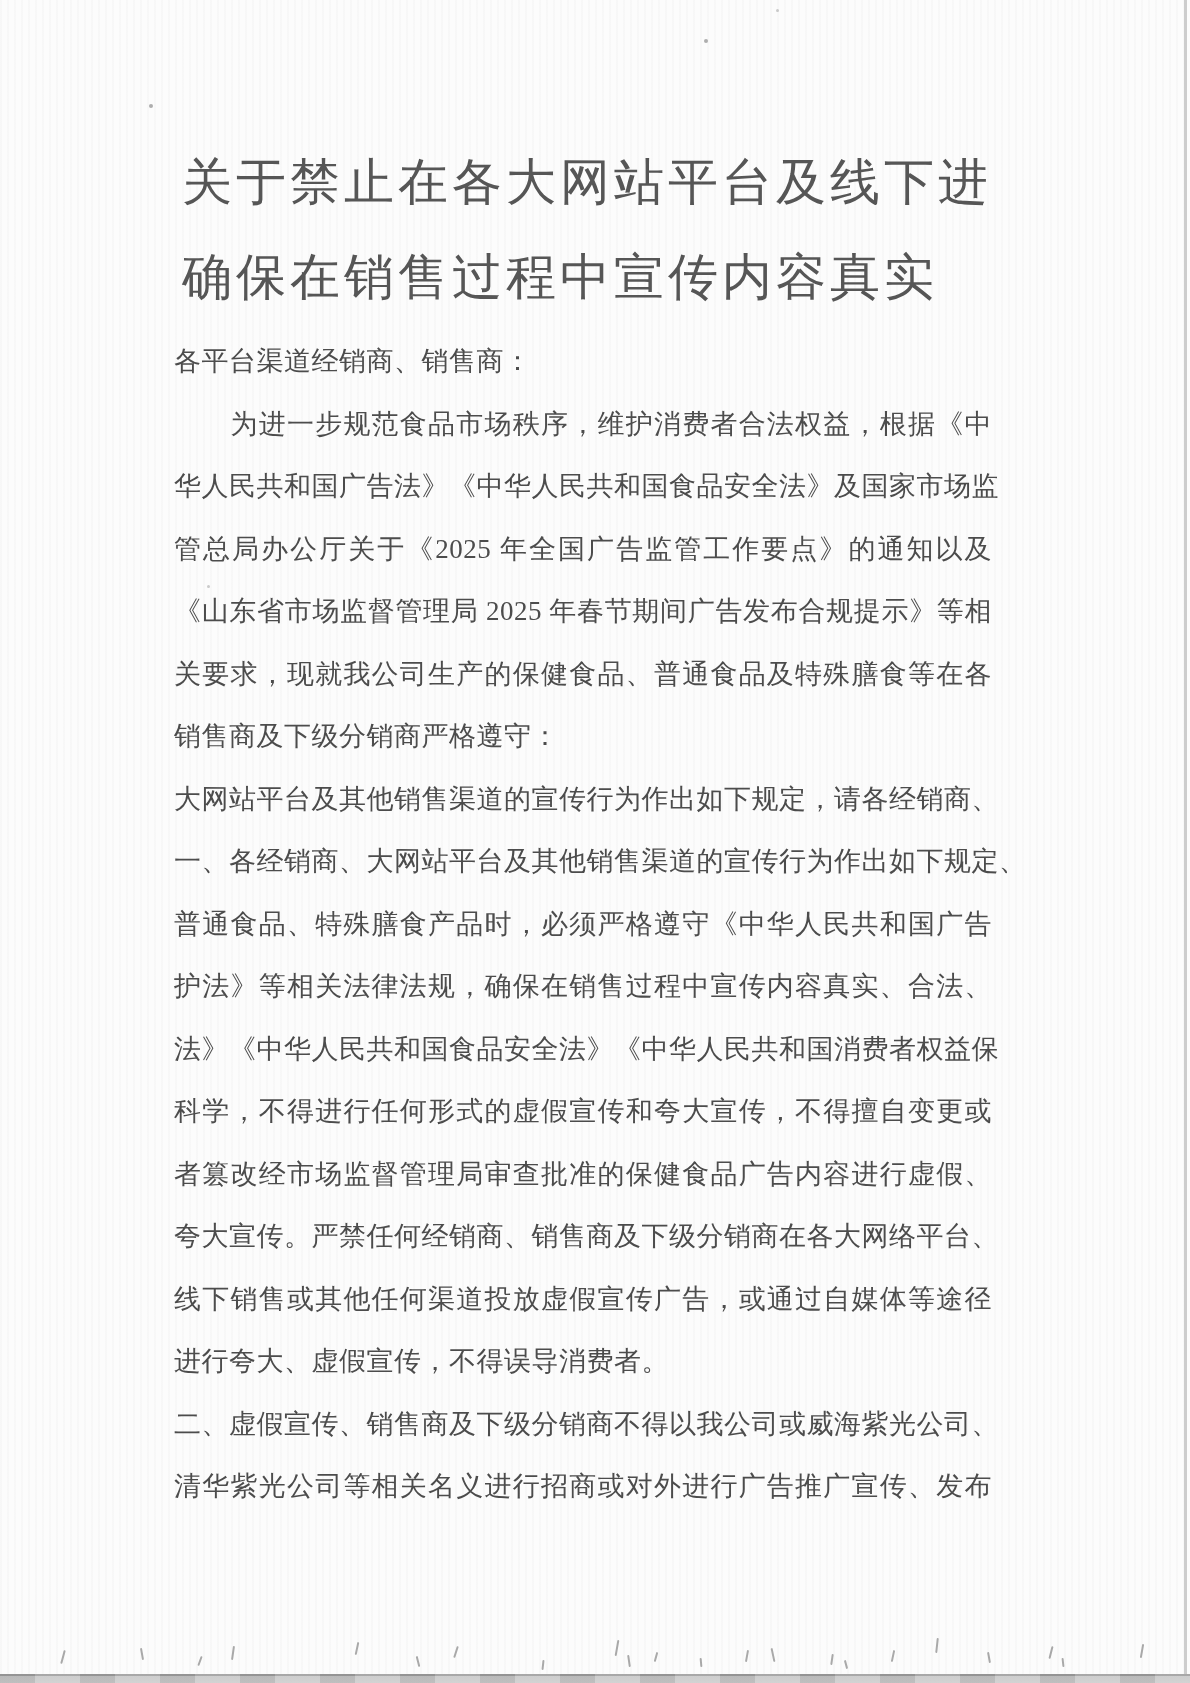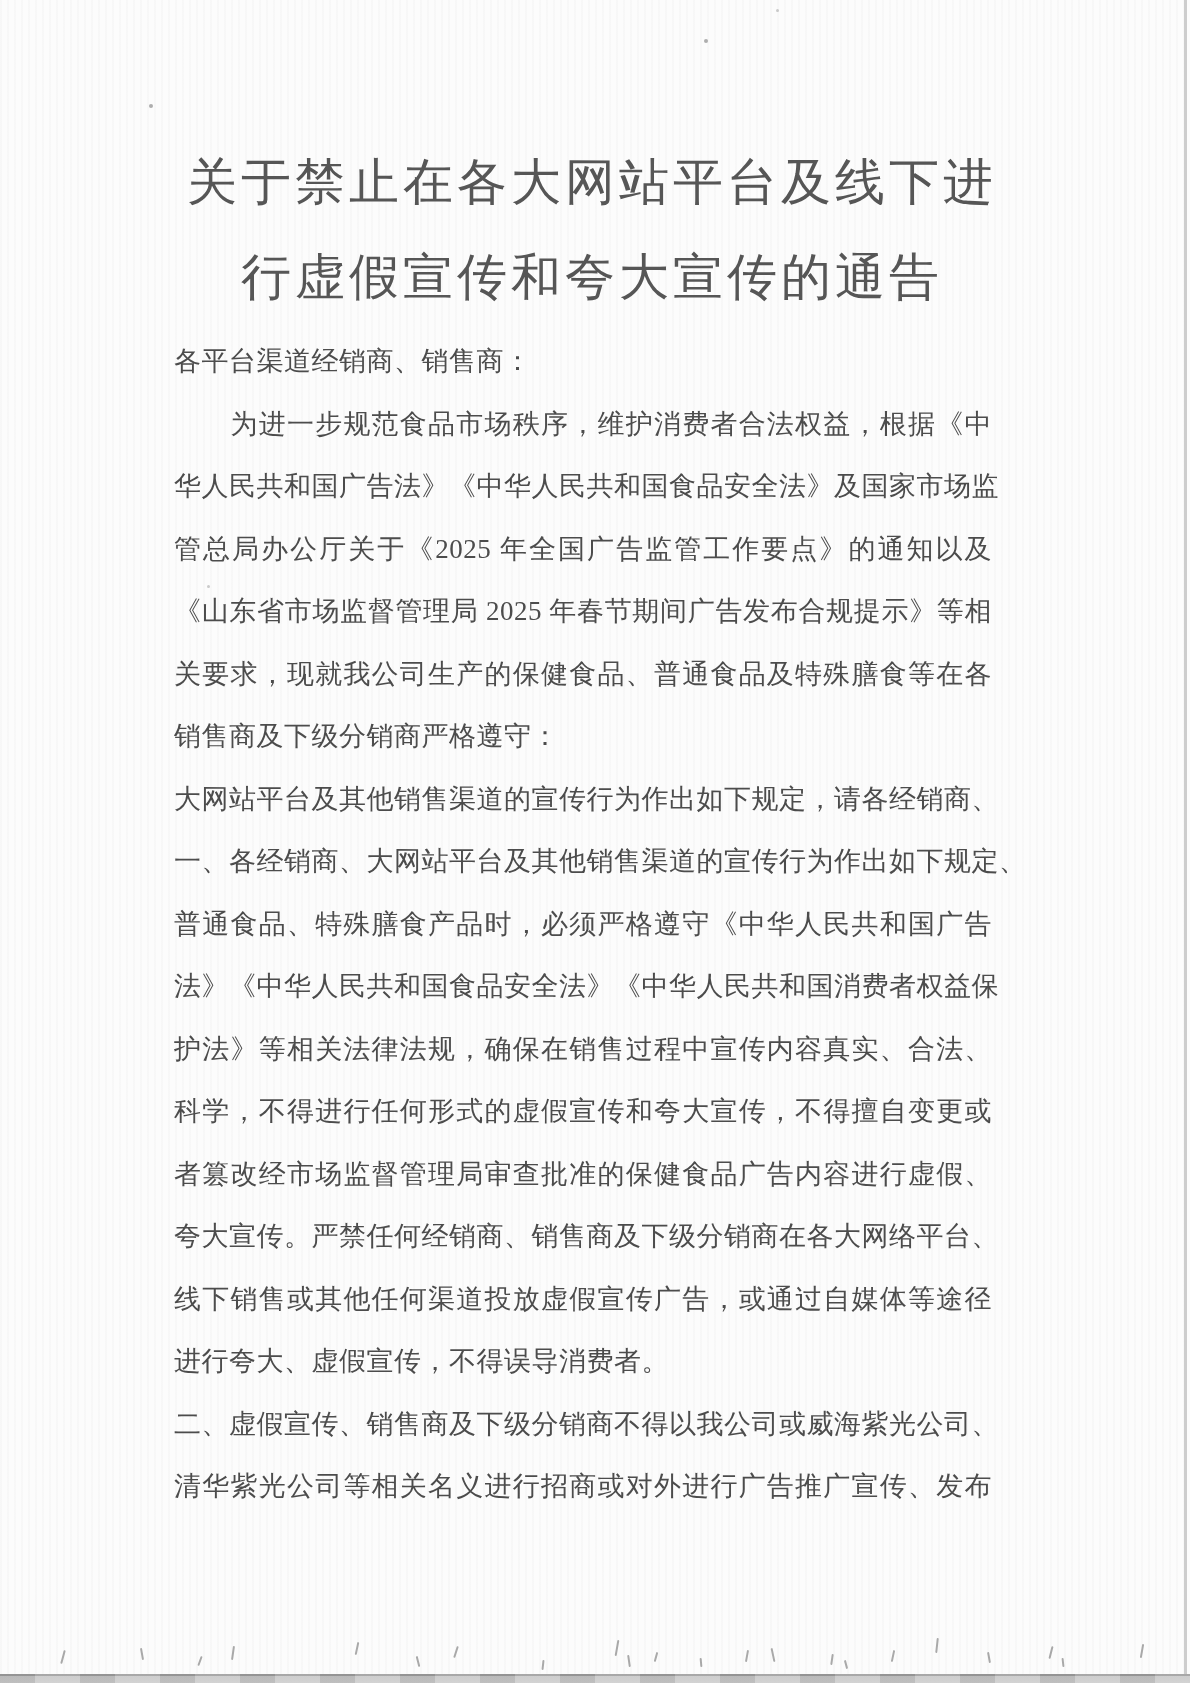--- a/index.html
+++ b/index.html
@@ -12,21 +12,21 @@
       rgba(110,110,110,0.03) 0px, rgba(110,110,110,0.03) 2px,
       rgba(0,0,0,0) 2px, rgba(0,0,0,0) 7px);
     overflow:hidden;
     font-family:"Liberation Serif","DejaVu Serif",serif;
   }
   .title{
     position:absolute;left:182px;top:135px;width:820px;margin:0;
     font-family:"Liberation Sans","DejaVu Sans",sans-serif;
     font-weight:400;
     font-size:50px;line-height:95px;letter-spacing:4px;
-    color:#565656;text-align:center;white-space:nowrap;
+    color:#565656;white-space:nowrap;
   }
   .title .title-line{width:100%;}
   .body-text{
     position:absolute;left:174px;top:330px;width:818px;
     font-size:27px;line-height:62.5px;color:#4c4c4c;
     letter-spacing:0.5px;
   }
   .line{
     white-space:nowrap;
     text-align:justify;
@@ -60,36 +60,36 @@
     border-radius:2px;
   }
 </style>
 </head>
 <body>
 
 <div class="page">
 
   <h1 class="title">
     <div class="title-line">关于禁止在各大网站平台及线下进</div>
-    <div class="title-line">行虚假宣传和夸大宣传的通告</div>
+    <div class="title-line">确保在销售过程中宣传内容真实</div>
   </h1>
 
   <div class="body-text" id="body-lines">
       <div class="line nj">各平台渠道经销商、销售商：</div>
       <div class="line">　　为进一步规范食品市场秩序，维护消费者合法权益，根据《中</div>
       <div class="line">华人民共和国广告法》《中华人民共和国食品安全法》及国家市场监</div>
       <div class="line">管总局办公厅关于《2025 年全国广告监管工作要点》的通知以及</div>
       <div class="line">《山东省市场监督管理局 2025 年春节期间广告发布合规提示》等相</div>
       <div class="line">关要求，现就我公司生产的保健食品、普通食品及特殊膳食等在各</div>
       <div class="line nj">销售商及下级分销商严格遵守：</div>
       <div class="line">大网站平台及其他销售渠道的宣传行为作出如下规定，请各经销商、</div>
       <div class="line">一、各经销商、大网站平台及其他销售渠道的宣传行为作出如下规定、</div>
       <div class="line">普通食品、特殊膳食产品时，必须严格遵守《中华人民共和国广告</div>
+      <div class="line">护法》等相关法律法规，确保在销售过程中宣传内容真实、合法、</div>
       <div class="line">法》《中华人民共和国食品安全法》《中华人民共和国消费者权益保</div>
-      <div class="line">护法》等相关法律法规，确保在销售过程中宣传内容真实、合法、</div>
       <div class="line">科学，不得进行任何形式的虚假宣传和夸大宣传，不得擅自变更或</div>
       <div class="line">者篡改经市场监督管理局审查批准的保健食品广告内容进行虚假、</div>
       <div class="line">夸大宣传。严禁任何经销商、销售商及下级分销商在各大网络平台、</div>
       <div class="line">线下销售或其他任何渠道投放虚假宣传广告，或通过自媒体等途径</div>
       <div class="line nj">进行夸大、虚假宣传，不得误导消费者。</div>
       <div class="line">二、虚假宣传、销售商及下级分销商不得以我公司或威海紫光公司、</div>
       <div class="line">清华紫光公司等相关名义进行招商或对外进行广告推广宣传、发布</div>
     </div>
 
   <div class="edge-right"></div>

